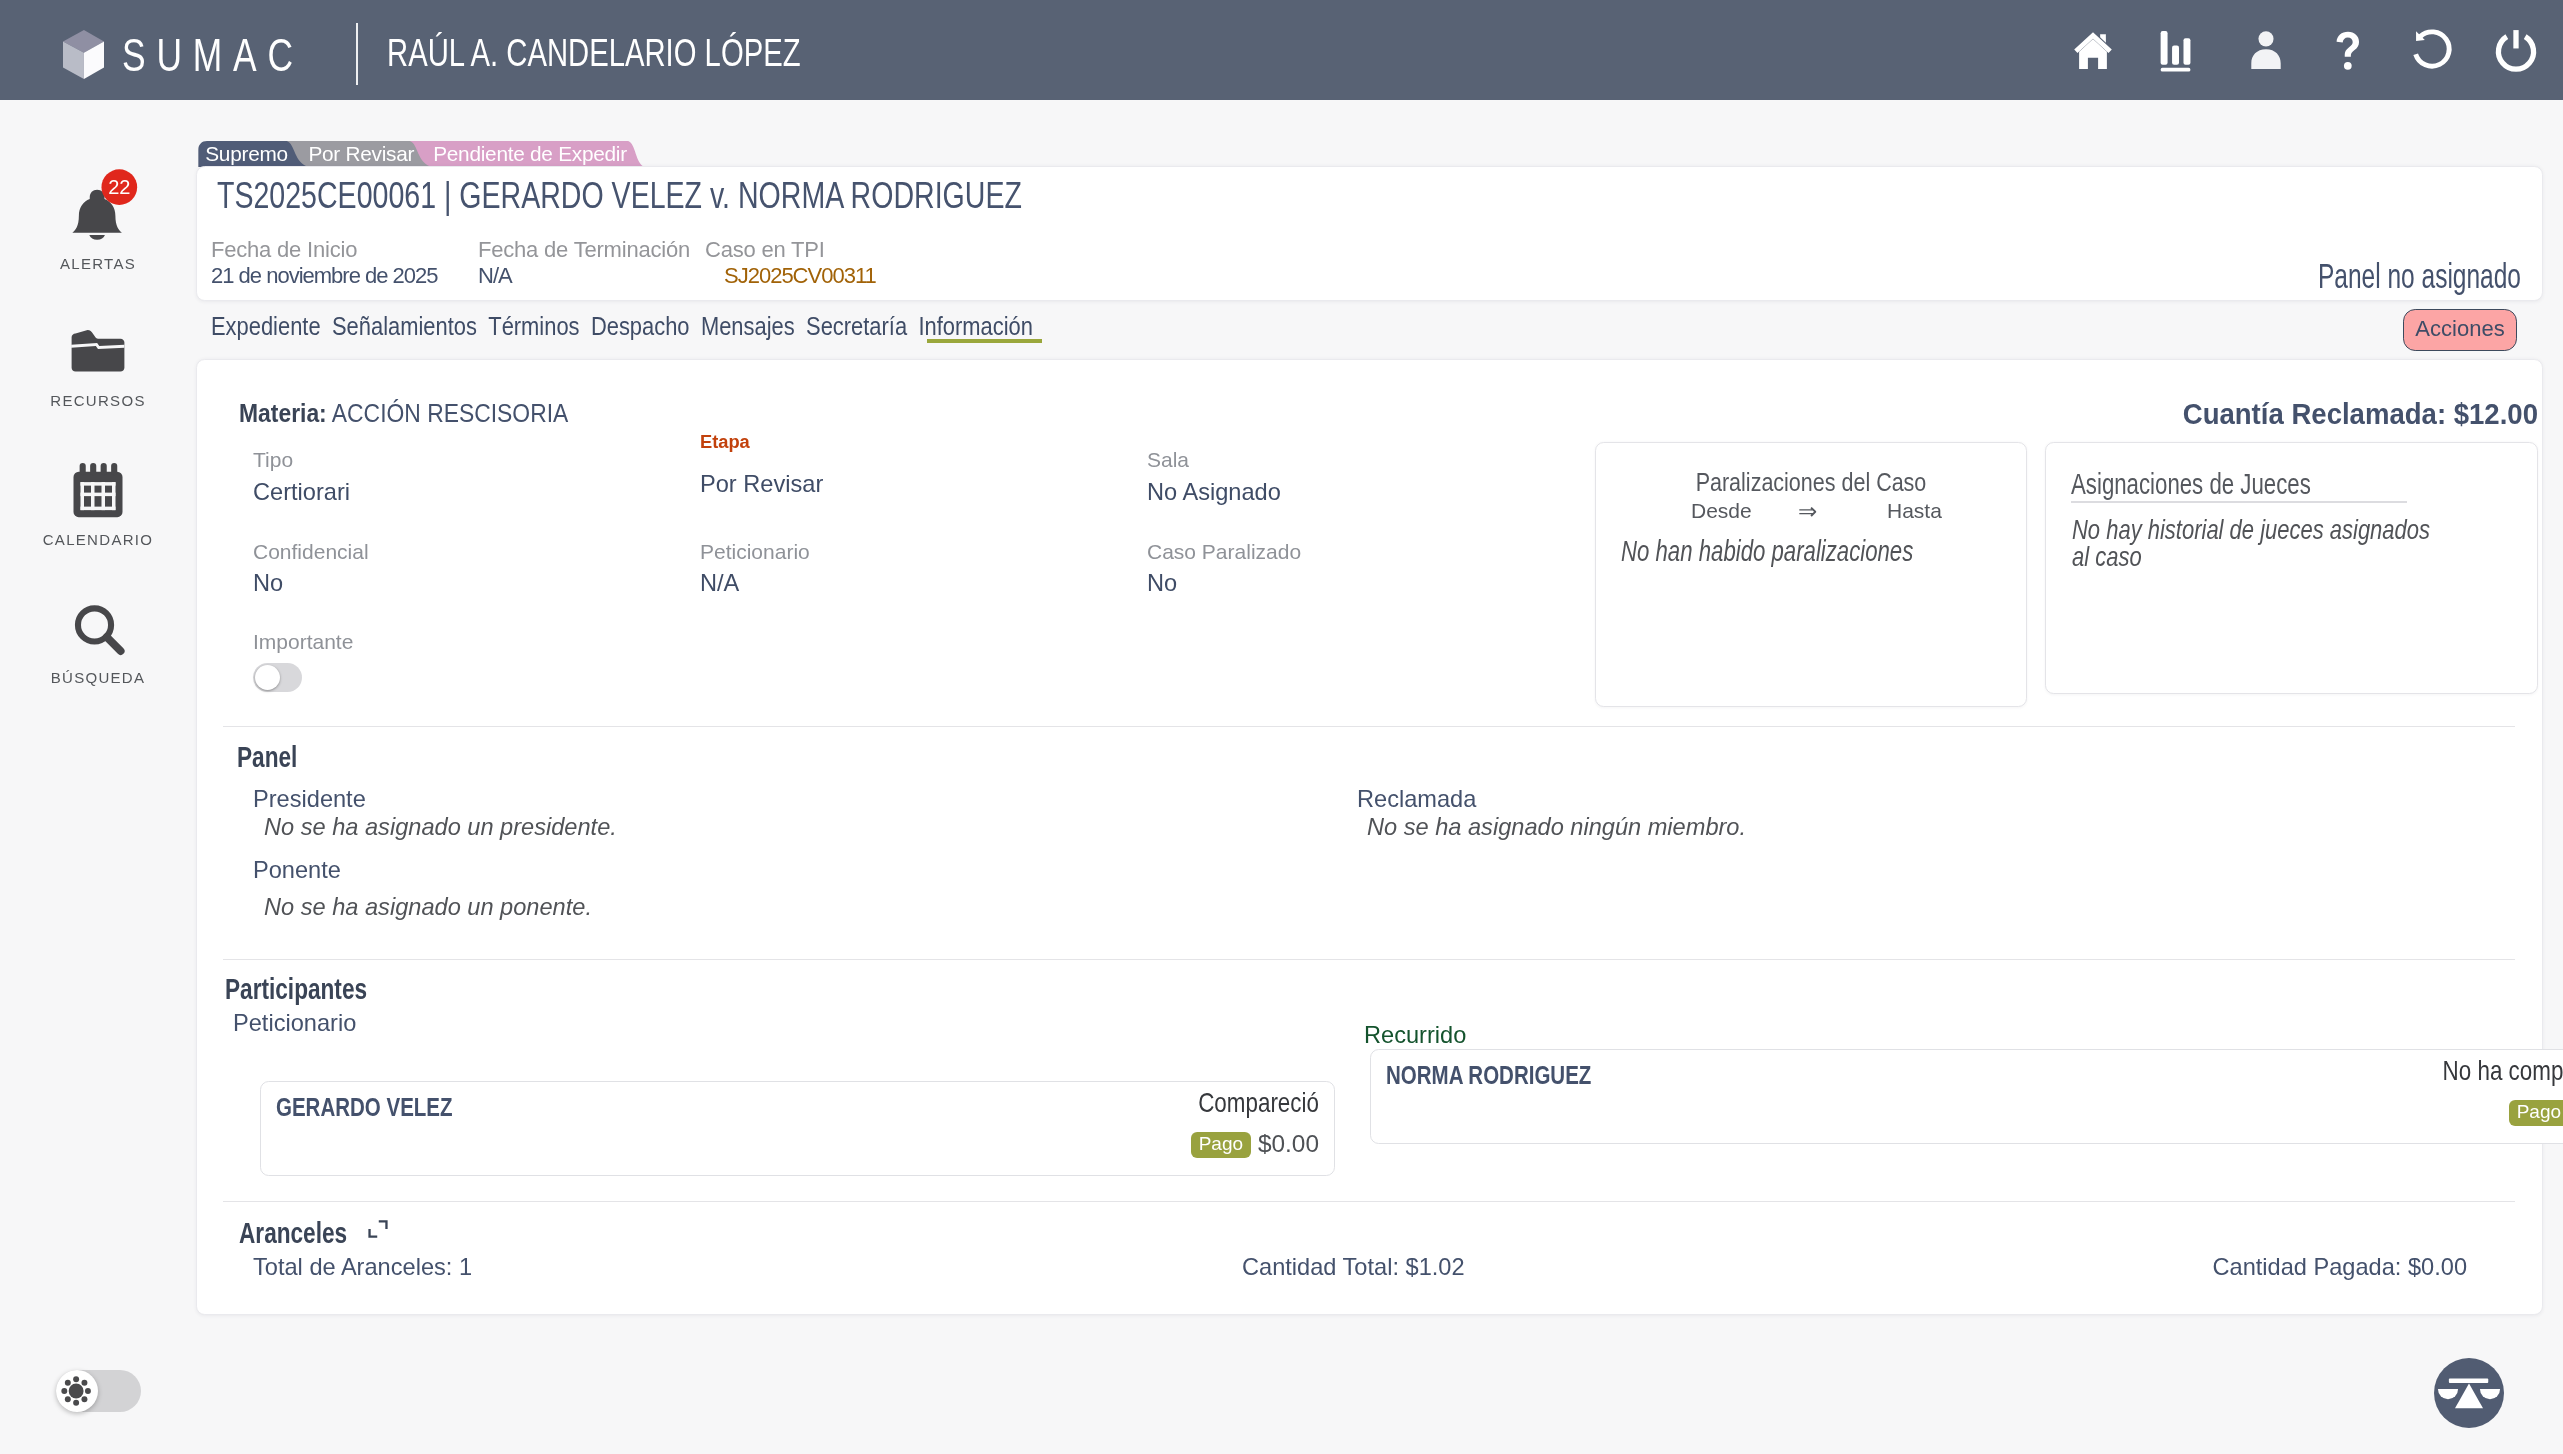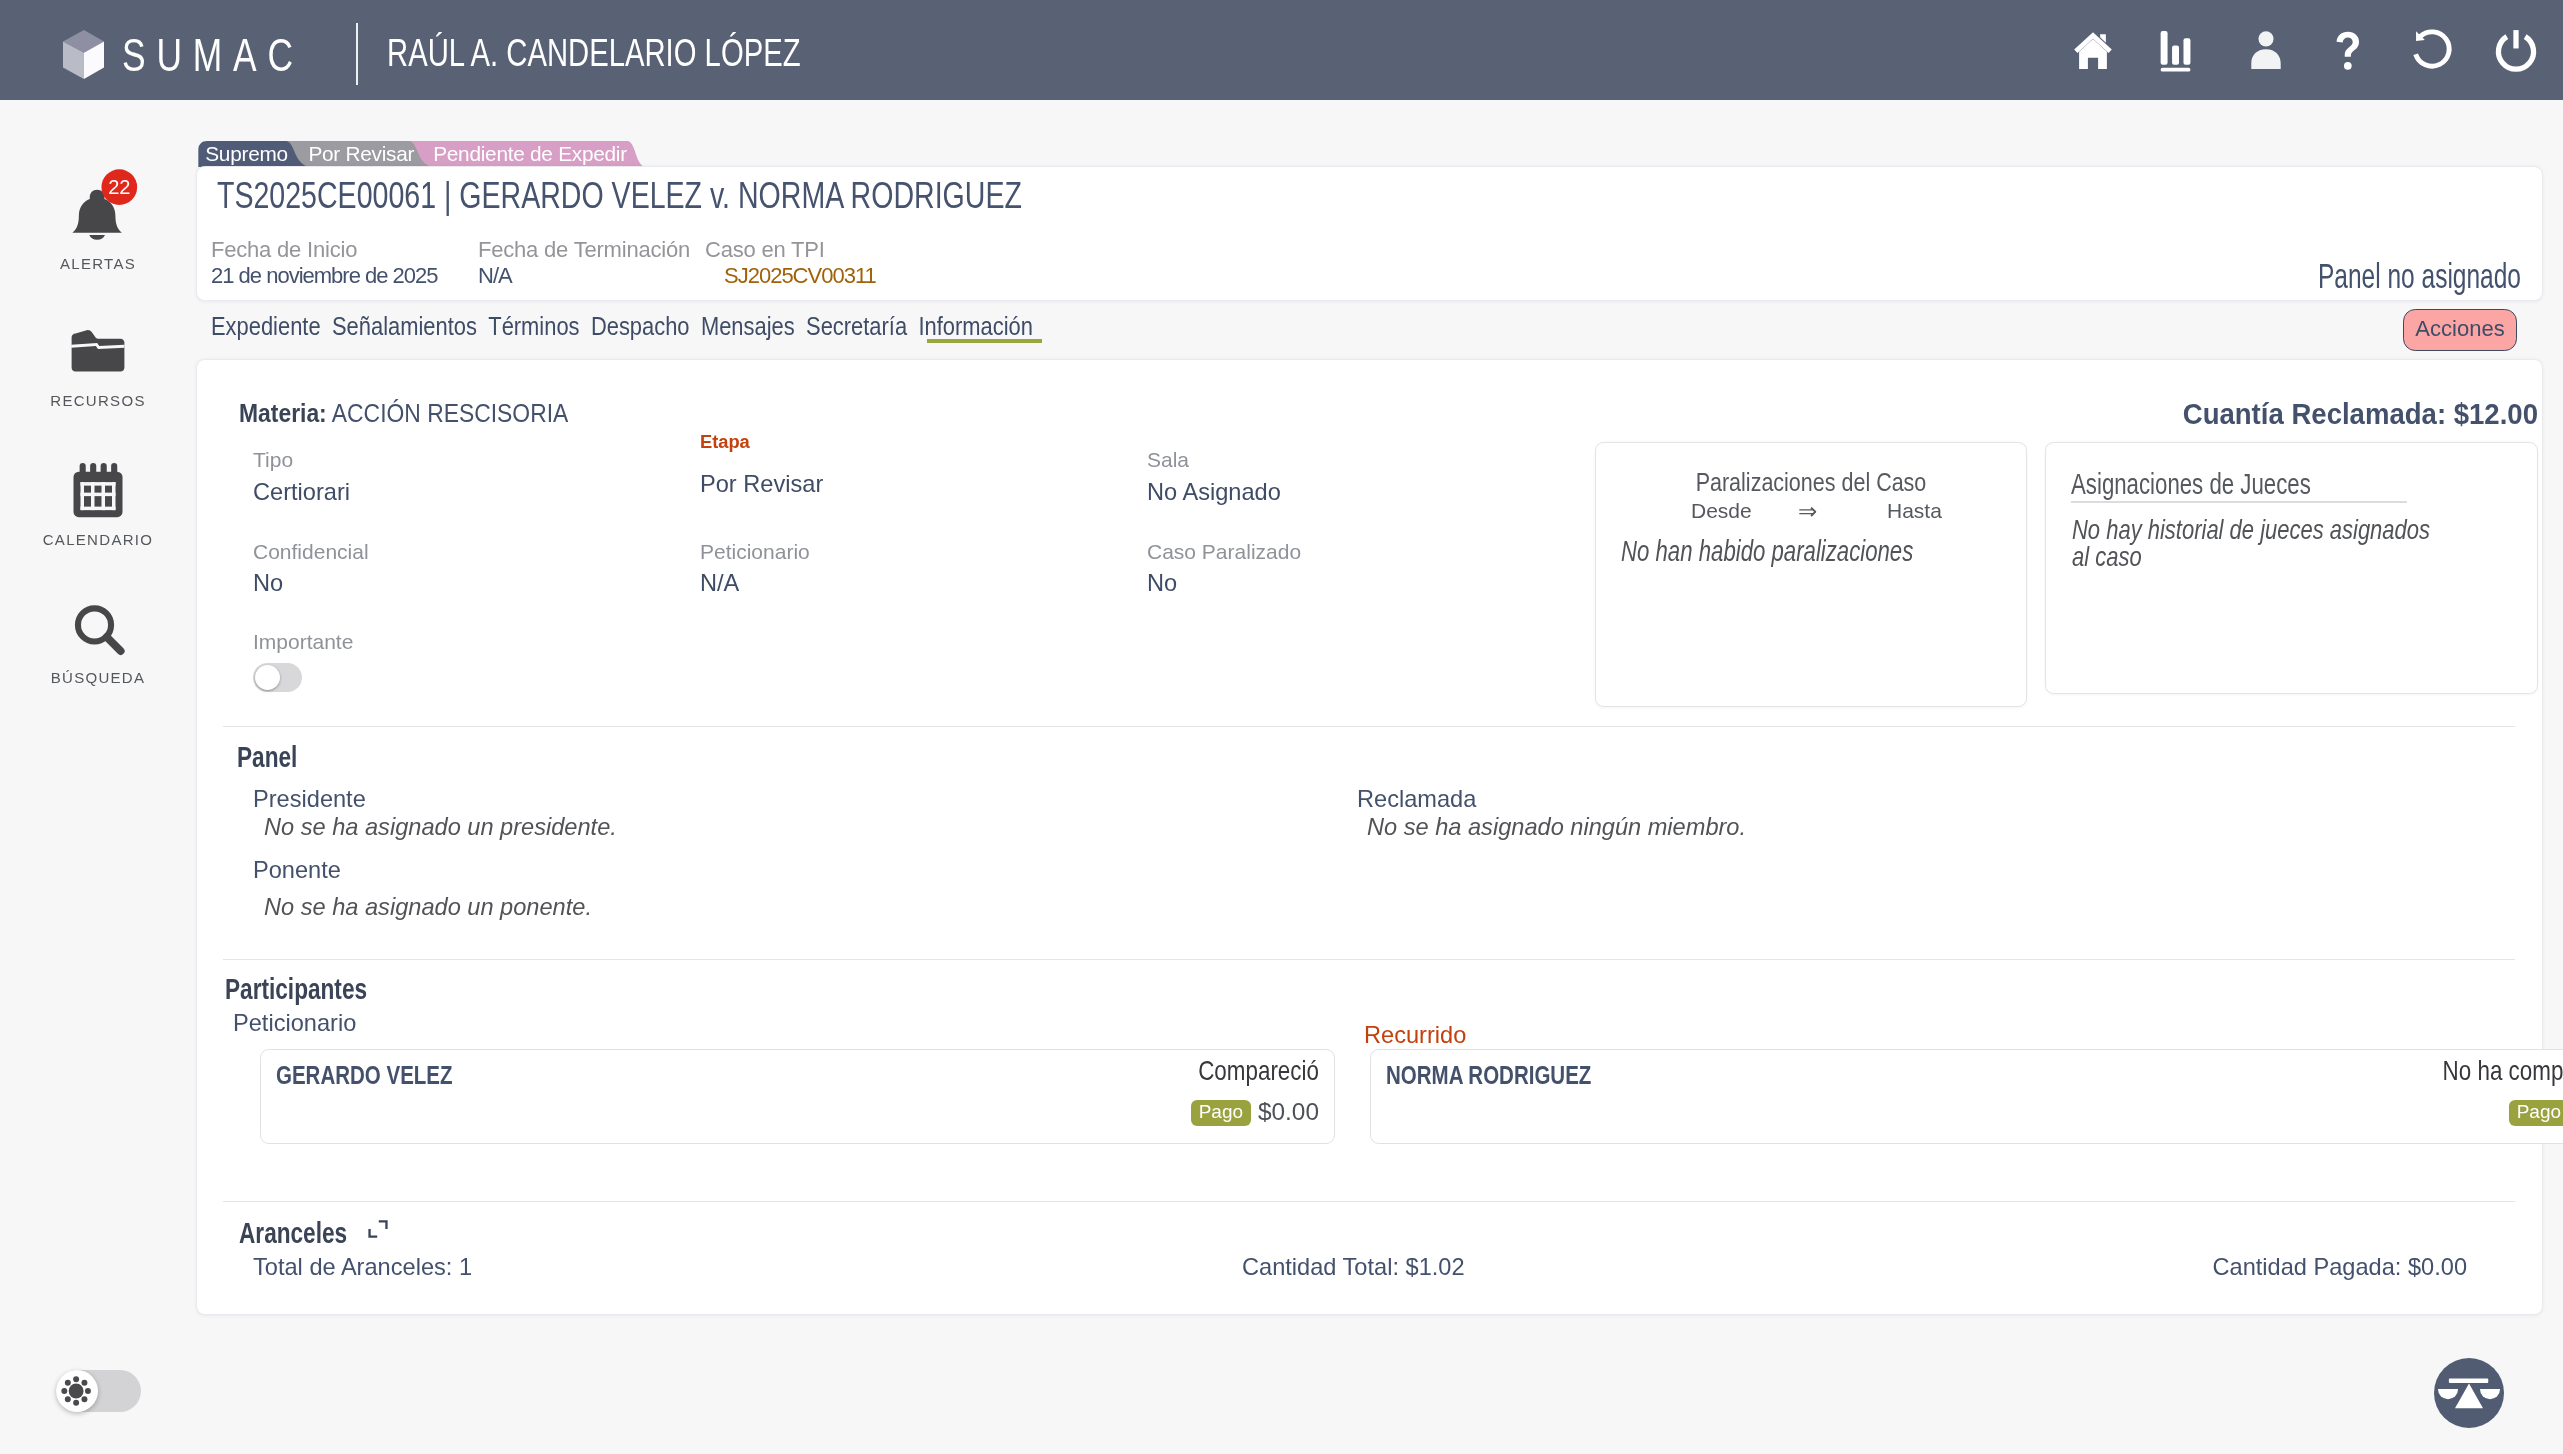--- a/index.html
+++ b/index.html
@@ -218,23 +218,23 @@
 <div class="gvalue" style="left:253px; top:786px; font-size:23.6px; color:#44516c">Presidente</div>
 <div class="ital" style="left:264px; top:814px;">No se ha asignado un presidente.</div>
 <div class="gvalue" style="left:253px; top:857px; font-size:23.6px; color:#44516c">Ponente</div>
 <div class="ital" style="left:264px; top:894px;">No se ha asignado un ponente.</div>
 <div class="gvalue" style="left:1357px; top:786px; font-size:23.6px; color:#44516c">Reclamada</div>
 <div class="ital" style="left:1367px; top:814px;">No se ha asignado ningún miembro.</div>
 
 <div class="hr" style="top:959px"></div>
 <div class="h2" style="left:225px; top:973px;">Participantes</div>
 <div class="gvalue" style="left:233px; top:1010px; font-size:23.6px; color:#44516c">Peticionario</div>
-<div class="gvalue" style="left:1364px; top:1022px; font-size:23.6px; color:#c2410c">Recurrido</div>
-
-<div class="pbox" style="left:260px; width:1075px;">
+<div class="gvalue" style="left:1364px; top:1022px; font-size:23.6px; color:#14532d">Recurrido</div>
+
+<div class="pbox" style="left:260px; width:1075px;margin-top:32px;">
   <div class="pname">GERARDO VELEZ</div>
   <div class="pstat">Compareció</div>
   <div class="prow"><span class="pago">Pago</span>$0.00</div>
 </div>
 <div class="pbox" style="left:1370px; width:1283px;">
   <div class="pname">NORMA RODRIGUEZ</div>
   <div class="pstat">No ha comparecido</div>
   <div class="prow"><span class="pago">Pago</span>$0.00</div>
 </div>
 

